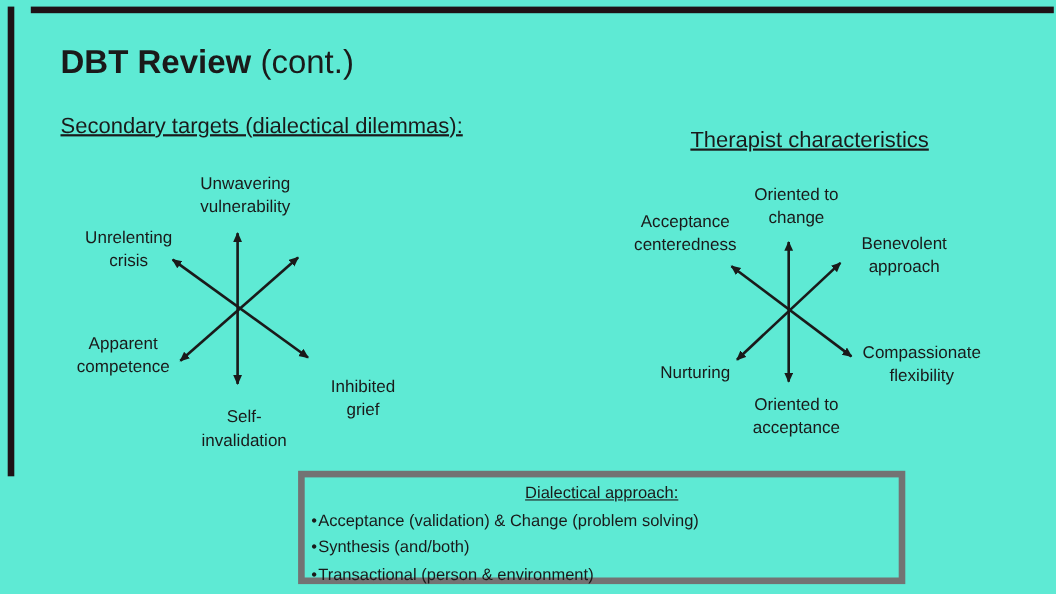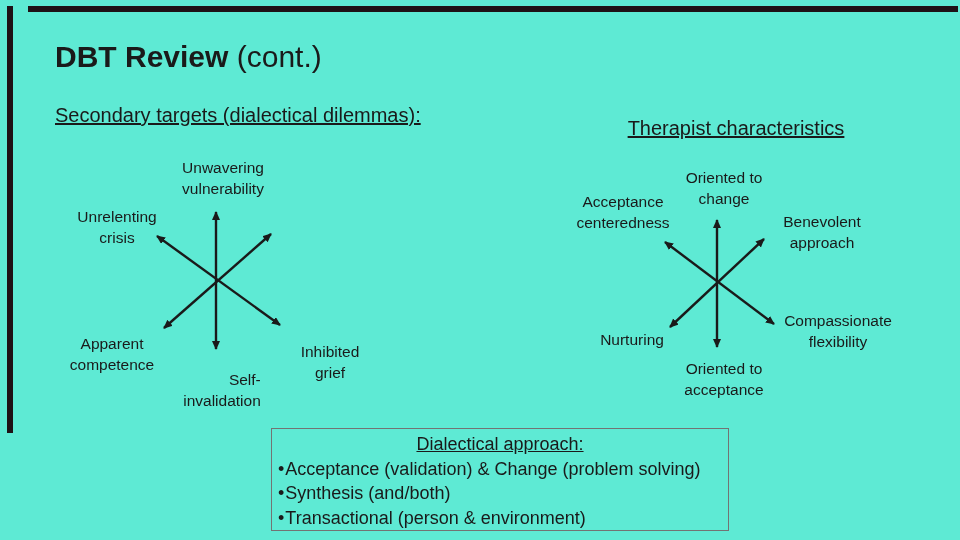--- a/index.html
+++ b/index.html
@@ -38,25 +38,25 @@
   .dlabel{
     position:absolute;
     transform:translateX(-50%);
     font-size:15.5px;line-height:21px;
     text-align:center;
     white-space:pre-line;
     color:#1a1a1a;
   }
   .arrows{position:absolute;left:0;top:0;width:960px;height:540px;}
   .dbox{
-    position:absolute;left:271px;top:428px;width:458px;height:103px;
-    border:1px solid #737373;
+    position:absolute;left:271px;top:428px;width:552px;height:103px;
+    border:6px solid #737373;
     box-sizing:border-box;
     padding-top:3px;
-    font-size:18px;line-height:24.5px;
+    font-size:15px;line-height:24.5px;
     color:#1a1a1a;
   }
   .dbox .bhead{text-align:center;text-decoration:underline;}
   .dbox .bline{padding-left:6px;white-space:nowrap;}
   .dbox .bullet{margin-right:1px;}
 </style>
 </head>
 <body>
 
 <div class="slide">
@@ -82,25 +82,25 @@
       <line x1="717" y1="220" x2="717" y2="347" marker-start="url(#ah)" marker-end="url(#ah)"></line>
       <line x1="665" y1="242" x2="774" y2="324" marker-start="url(#ah)" marker-end="url(#ah)"></line>
       <line x1="764" y1="239" x2="670" y2="327" marker-start="url(#ah)" marker-end="url(#ah)"></line>
     </g>
   </svg>
 
   <div class="dlabel" style="left:223px;top:157px;">Unwavering
 vulnerability</div>
   <div class="dlabel" style="left:117px;top:206px;">Unrelenting
 crisis</div>
-  <div class="dlabel" style="left:112px;top:333px;">Apparent
+  <div class="dlabel" style="left:112px;top:302px;">Apparent
 competence</div>
   <div class="dlabel" style="left:330px;top:328px;margin-top:13px;">Inhibited
 grief</div>
-  <div class="dlabel" style="left:222px;top:369px;text-align:right;">Self-
+  <div class="dlabel" style="left:222px;top:369px;">Self-
 invalidation</div>
 
   <div class="dlabel" style="left:724px;top:167px;">Oriented to
 change</div>
   <div class="dlabel" style="left:623px;top:191px;">Acceptance
 centeredness</div>
   <div class="dlabel" style="left:822px;top:211px;">Benevolent
 approach</div>
   <div class="dlabel" style="left:632px;top:329px;">Nurturing</div>
   <div class="dlabel" style="left:838px;top:310px;">Compassionate

